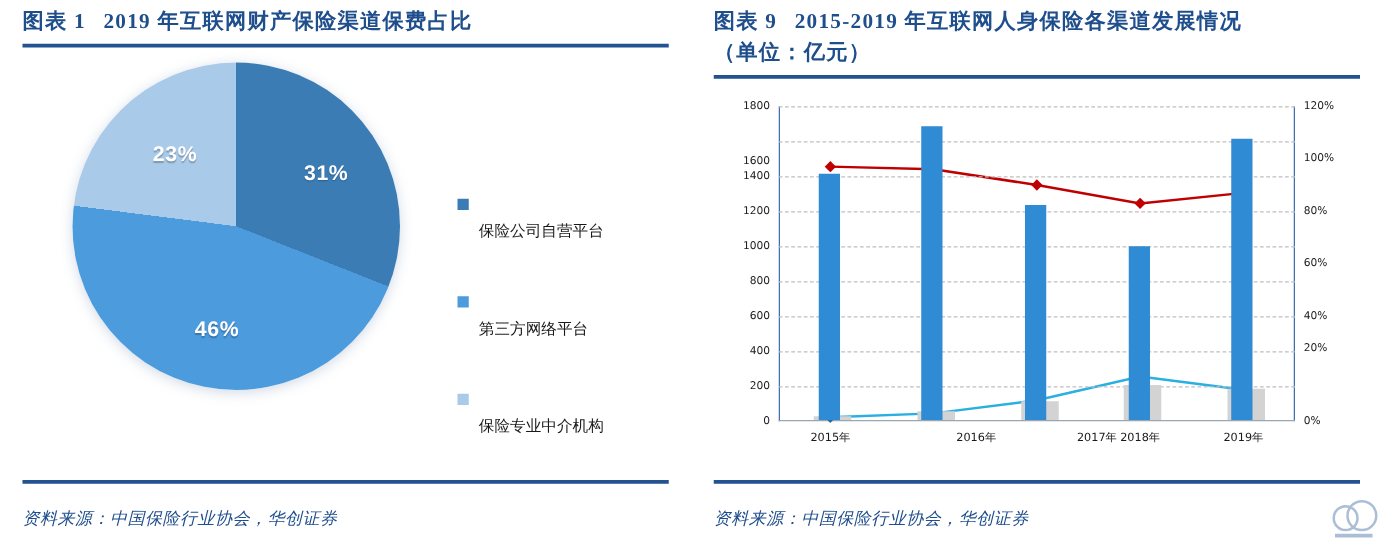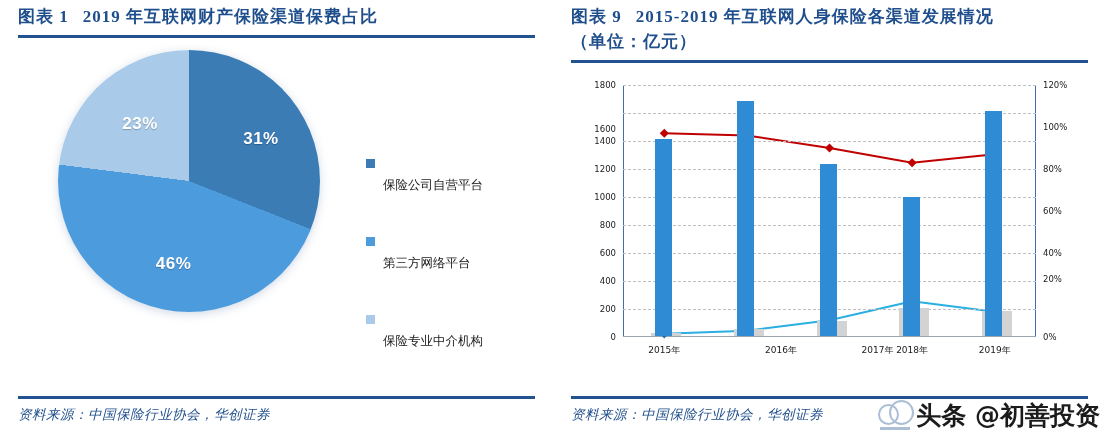--- a/index.html
+++ b/index.html
@@ -32,21 +32,21 @@
     height:3px;background:#22528F;margin-top:6px;
   }
   .rule-bottom{
     height:3px;background:#22528F;
   }
   .source{
     color:#1F4E8C;
     font-size:13.5px;
     font-style:italic;
     font-family:"Liberation Serif","DejaVu Serif",serif;
-    padding-top:7px;
+    padding-top:19px;
     white-space:nowrap;
     letter-spacing:.5px;
   }
   .footer-block{position:absolute;left:18px;right:18px;bottom:10px;}
 
   
   .pie-wrap{position:relative;height:300px;}
   .pie{
     position:absolute;left:40px;top:12px;width:262px;height:262px;border-radius:50%;
     box-shadow:0 2px 10px rgba(90,120,160,.28);
@@ -224,17 +224,16 @@
       <div class="rule-bottom"></div>
       <div class="source">资料来源：中国保险行业协会，华创证券</div>
     </div>
 
     <div class="watermark">
       <span class="wm-logo">
         <span class="c1"></span>
           <span class="c2"></span>
           <span class="bar1"></span>
       </span>
-      <span>头条 @初善投资</span>
     </div>
   </div>
 
 </div>
 
 </body></html>

